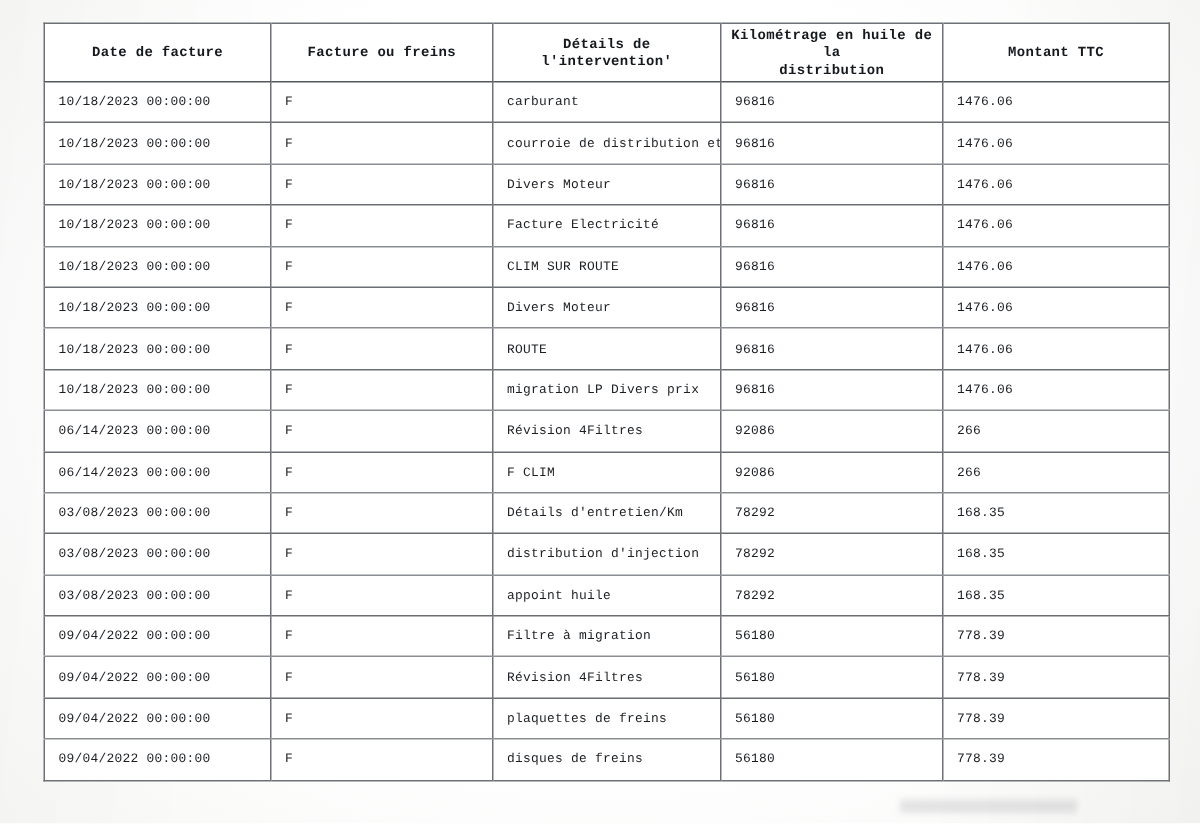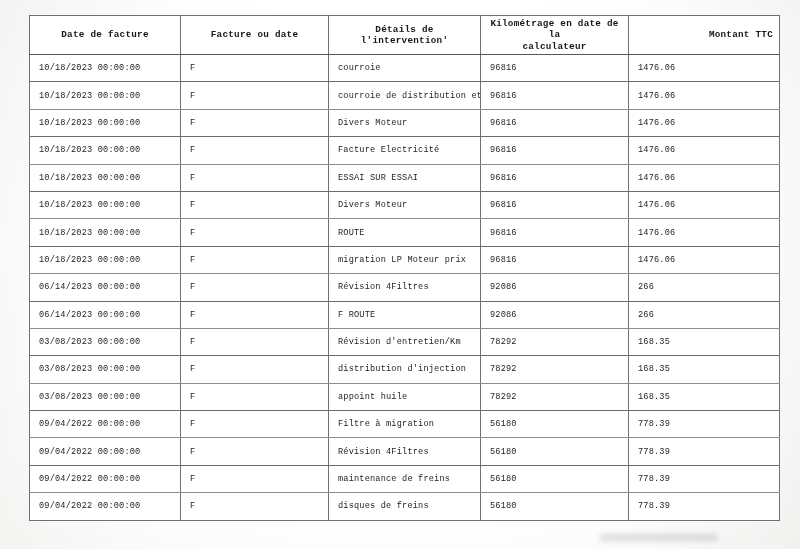--- a/index.html
+++ b/index.html
@@ -73,21 +73,21 @@
     font-size: 9.3px;
     font-weight: bold;
     color: #15181c;
     letter-spacing: 0.25px;
     line-height: 1.22;
     text-align: center;
     padding: 2px 6px;
     vertical-align: middle;
     box-sizing: border-box;
   }
-  thead th:last-child { border-right: none; text-align: right; }
+  thead th:last-child { border-right: none; }
 
   tbody td {
     height: 27.4px;
     border-right: 1.3px solid #6d7175;
     border-bottom: 1.25px solid #7a7e82;
     font-size: 8.6px;
     color: #1b1e22;
     letter-spacing: 0.18px;
     text-align: left;
     padding: 0 0 0 9px;
@@ -114,34 +114,34 @@
       <colgroup>
         <col class="c-date">
         <col class="c-type">
         <col class="c-det">
         <col class="c-km">
         <col class="c-amount">
       </colgroup>
       <thead>
         <tr>
           <th>Date de facture</th>
-          <th>Facture ou date</th>
+          <th>Facture ou freins</th>
           <th>Détails de l'intervention'</th>
           <th>
-            <span>Kilométrage en date de la</span><br>
-            <span>calculateur</span>
+            <span>Kilométrage en huile de la</span><br>
+            <span>distribution</span>
           </th>
           <th>Montant TTC</th>
         </tr>
       </thead>
       <tbody id="table-body">
           <tr>
             <td>10/18/2023 00:00:00</td>
             <td>F</td>
-            <td>courroie</td>
+            <td>carburant</td>
             <td>96816</td>
             <td>1476.06</td>
           </tr>
           <tr>
             <td>10/18/2023 00:00:00</td>
             <td>F</td>
             <td>courroie de distribution et ga</td>
             <td>96816</td>
             <td>1476.06</td>
           </tr>
@@ -155,63 +155,63 @@
           <tr>
             <td>10/18/2023 00:00:00</td>
             <td>F</td>
             <td>Facture Electricité</td>
             <td>96816</td>
             <td>1476.06</td>
           </tr>
           <tr>
             <td>10/18/2023 00:00:00</td>
             <td>F</td>
-            <td>ESSAI SUR ESSAI</td>
+            <td>CLIM SUR ROUTE</td>
             <td>96816</td>
             <td>1476.06</td>
           </tr>
           <tr>
             <td>10/18/2023 00:00:00</td>
             <td>F</td>
             <td>Divers Moteur</td>
             <td>96816</td>
             <td>1476.06</td>
           </tr>
           <tr>
             <td>10/18/2023 00:00:00</td>
             <td>F</td>
             <td>ROUTE</td>
             <td>96816</td>
             <td>1476.06</td>
           </tr>
           <tr>
             <td>10/18/2023 00:00:00</td>
             <td>F</td>
-            <td>migration LP Moteur prix</td>
+            <td>migration LP Divers prix</td>
             <td>96816</td>
             <td>1476.06</td>
           </tr>
           <tr>
             <td>06/14/2023 00:00:00</td>
             <td>F</td>
             <td>Révision 4Filtres</td>
             <td>92086</td>
             <td>266</td>
           </tr>
           <tr>
             <td>06/14/2023 00:00:00</td>
             <td>F</td>
-            <td>F ROUTE</td>
+            <td>F CLIM</td>
             <td>92086</td>
             <td>266</td>
           </tr>
           <tr>
             <td>03/08/2023 00:00:00</td>
             <td>F</td>
-            <td>Révision d'entretien/Km</td>
+            <td>Détails d'entretien/Km</td>
             <td>78292</td>
             <td>168.35</td>
           </tr>
           <tr>
             <td>03/08/2023 00:00:00</td>
             <td>F</td>
             <td>distribution d'injection</td>
             <td>78292</td>
             <td>168.35</td>
           </tr>
@@ -232,21 +232,21 @@
           <tr>
             <td>09/04/2022 00:00:00</td>
             <td>F</td>
             <td>Révision 4Filtres</td>
             <td>56180</td>
             <td>778.39</td>
           </tr>
           <tr>
             <td>09/04/2022 00:00:00</td>
             <td>F</td>
-            <td>maintenance de freins</td>
+            <td>plaquettes de freins</td>
             <td>56180</td>
             <td>778.39</td>
           </tr>
           <tr>
             <td>09/04/2022 00:00:00</td>
             <td>F</td>
             <td>disques de freins</td>
             <td>56180</td>
             <td>778.39</td>
           </tr>

